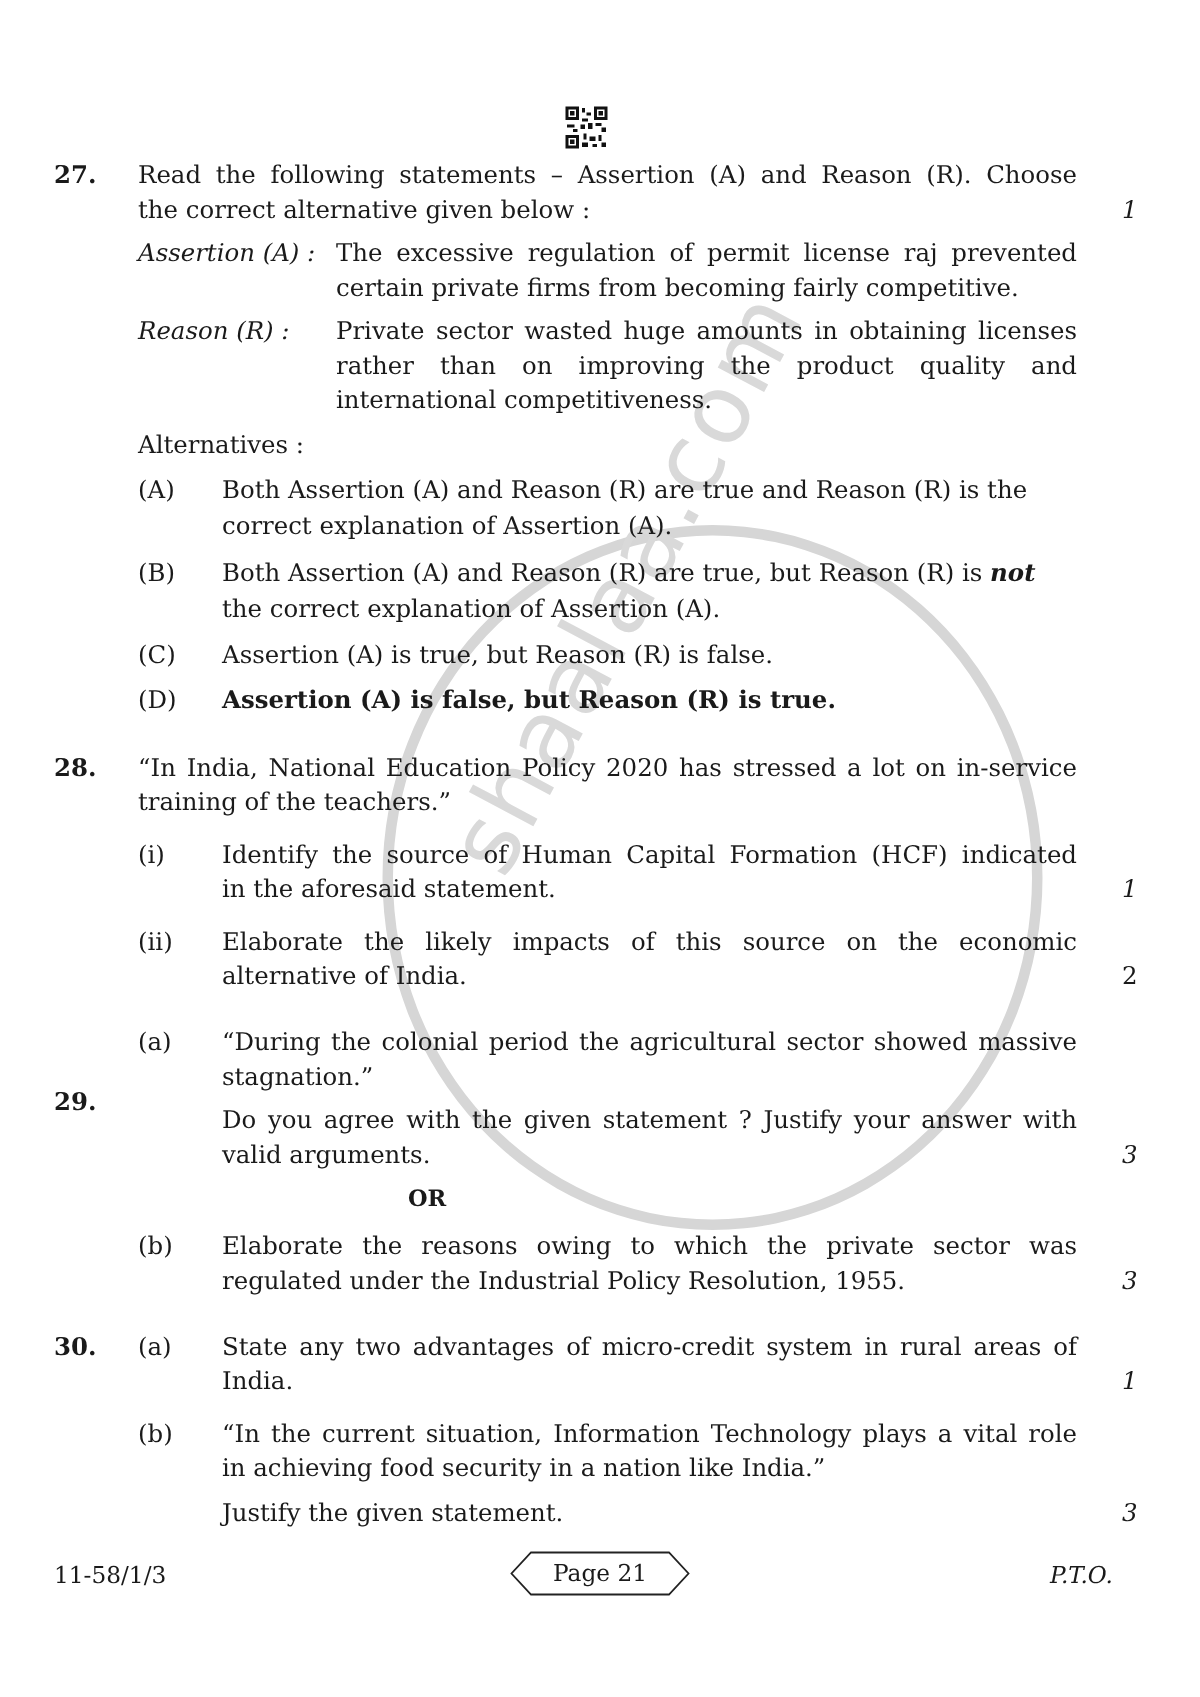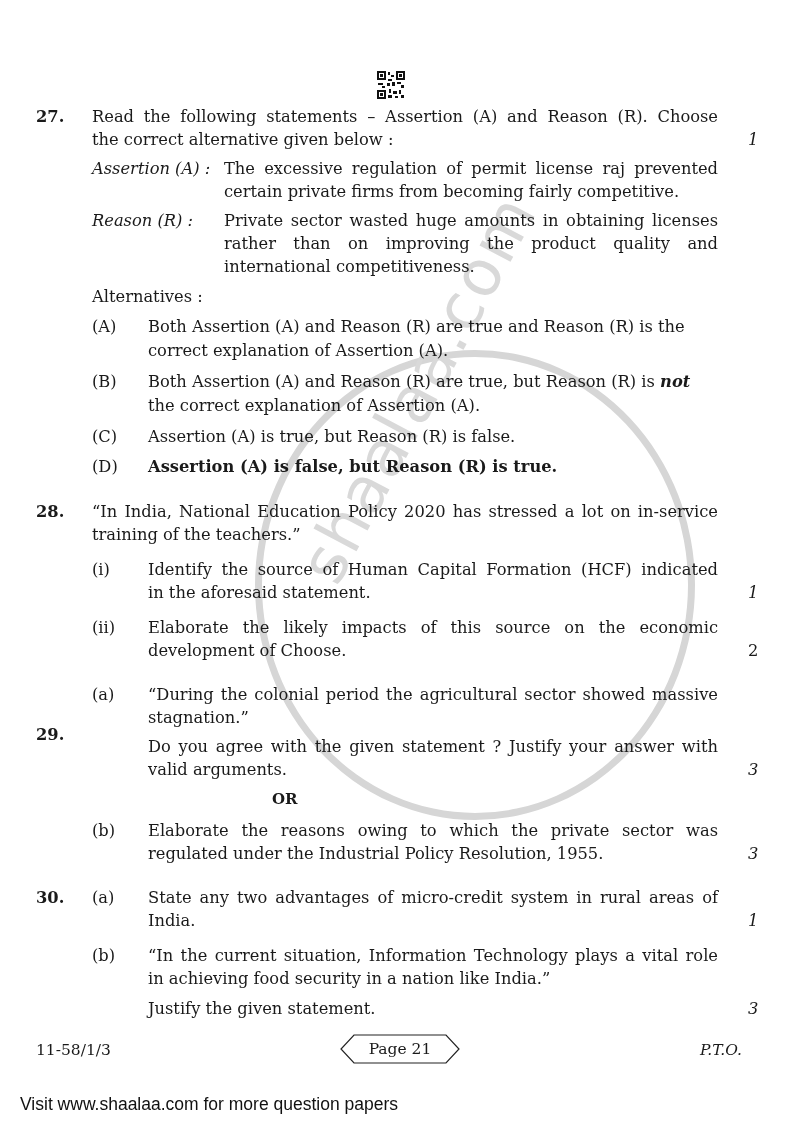--- a/index.html
+++ b/index.html
@@ -128,21 +128,21 @@
       <span class="line just" style="top:501px; left:92px; width:626px;">“In India, National Education Policy 2020 has stressed a lot on in-service</span>
       <span class="line" style="top:524px; left:92px;">training of the teachers.”</span>
 
       <span class="label" style="top:559px; left:92px;">(i)</span>
       <span class="line just" style="top:559px; left:148px; width:570px;">Identify the source of Human Capital Formation (HCF) indicated</span>
       <span class="line" style="top:582px; left:148px;">in the aforesaid statement.</span>
       <span class="marks" style="top:582px;">1</span>
 
       <span class="label" style="top:617px; left:92px;">(ii)</span>
       <span class="line just" style="top:617px; left:148px; width:570px;">Elaborate the likely impacts of this source on the economic</span>
-      <span class="line" style="top:640px; left:148px;">development of Choose.</span>
+      <span class="line" style="top:640px; left:148px;">alternative of India.</span>
       <span class="marks upright" style="top:640px;">2</span>
     </div>
 
     <div>
       <span class="qno" style="top:684px;margin-top:40px;">29.</span>
       <span class="label" style="top:684px; left:92px;">(a)</span>
       <span class="line just" style="top:684px; left:148px; width:570px;">“During the colonial period the agricultural sector showed massive</span>
       <span class="line" style="top:707px; left:148px;">stagnation.”</span>
       <span class="line just" style="top:736px; left:148px; width:570px;">Do you agree with the given statement ? Justify your answer with</span>
       <span class="line" style="top:759px; left:148px;">valid arguments.</span>
@@ -173,14 +173,13 @@
 
   <span class="footer-code">11-58/1/3</span>
   <div class="page-badge">
     <svg width="120" height="30" viewBox="0 0 120 30">
       <polygon points="14,1 106,1 119,15 106,29 14,29 1,15" fill="none" stroke="#222" stroke-width="1.2"></polygon>
     </svg>
     <span>Page 21</span>
   </div>
   <span class="pto">P.T.O.</span>
 
-  <div class="visit">Visit www.shaalaa.com for more question papers</div>
 </div>
 
 </body></html>

